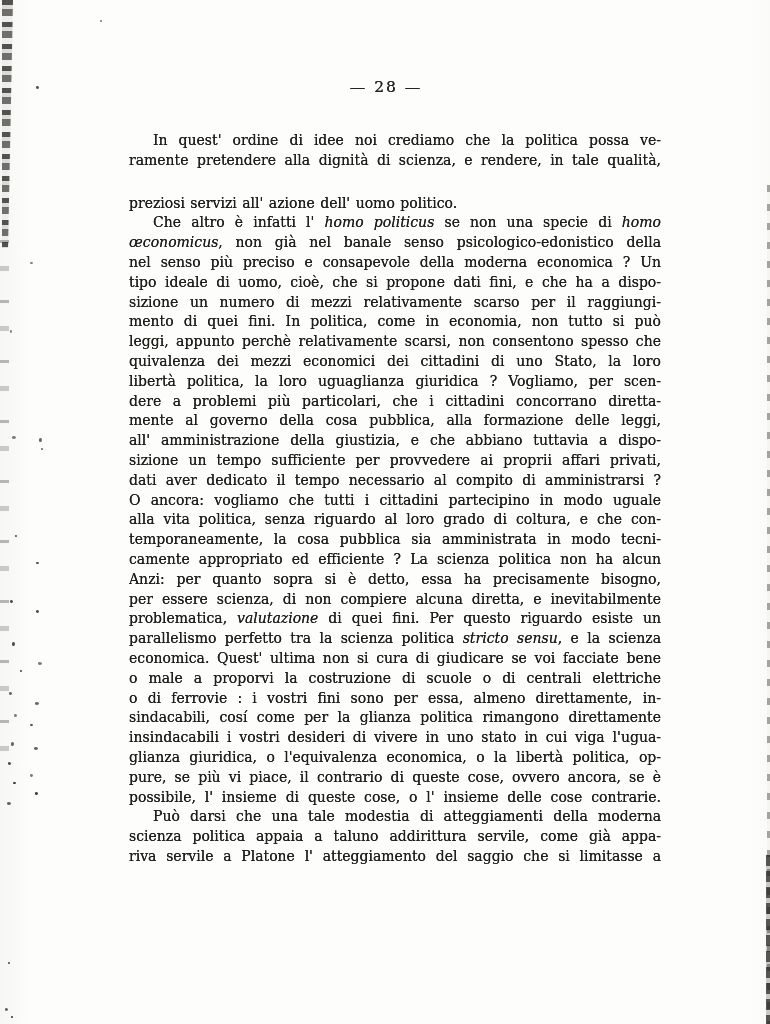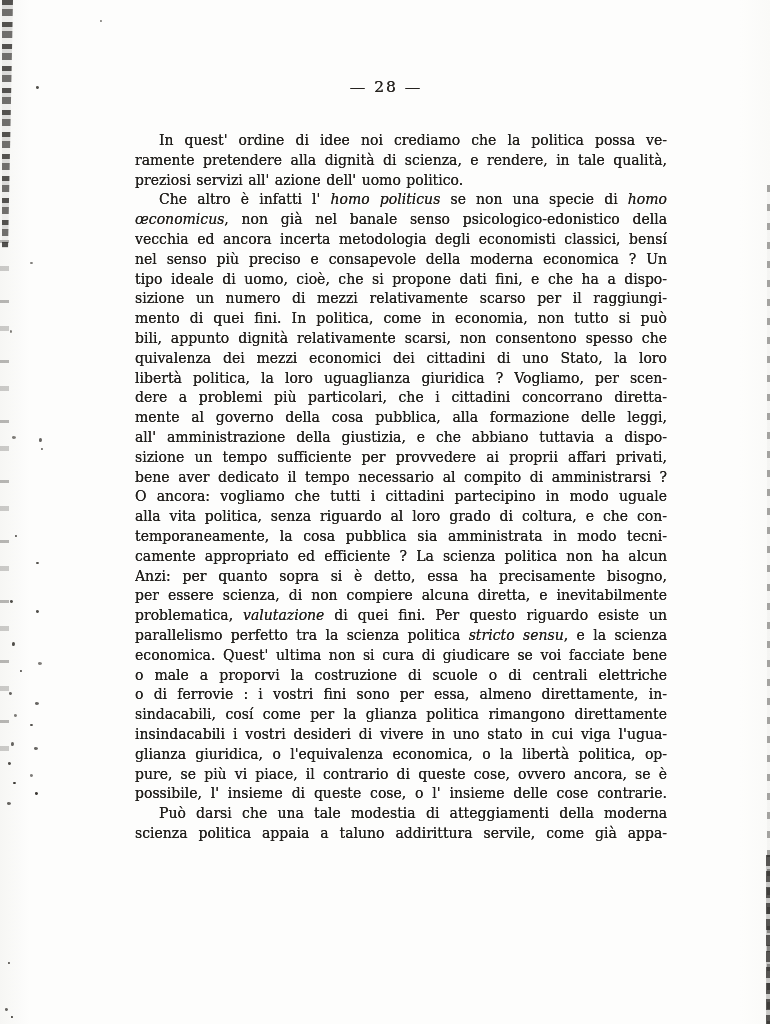--- a/index.html
+++ b/index.html
@@ -24,39 +24,40 @@
     width: 532px;
     top: 78px;
     text-align: center;
     font-size: 15.5px;
     letter-spacing: 2px;
     color: #26231f;
     text-shadow: 0 0 0.3px #26231f;
   }
   .text-block {
     position: absolute;
-    left: 135px;
+    left: 129px;
     top: 131px;
     width: 532px;
     font-size: 14px;
     line-height: 19.8px;
     color: #211f1c;
     text-shadow: 0 0 0.35px #211f1c;
   }
   .text-line {
     height: 19.8px;
     overflow: hidden;
     text-align: justify;
     text-align-last: justify;
     word-spacing: 1px;
   }
   .text-line.first-of-para { text-indent: 24px; }
   .text-line.loose-last {
     text-align: center;
     text-align-last: left;
+    margin-top: 23px;
   }
   .text-line i { font-style: italic; }
 
   
   .binding-strip {
     position: absolute;
     left: 2px; top: 0;
     width: 11px; height: 248px;
     background:
       repeating-linear-gradient(180deg,
@@ -111,51 +112,51 @@
   <div class="binding-fade"></div>
 
   <div class="page-number">— 28 —</div>
 
   <div class="text-block" id="text-block">
       <div class="text-line first-of-para">In quest' ordine di idee noi crediamo che la politica possa ve-</div>
       <div class="text-line">ramente pretendere alla dignità di scienza, e rendere, in tale qualità,</div>
       <div class="text-line loose-last">preziosi servizi all' azione dell' uomo politico.</div>
       <div class="text-line first-of-para">Che altro è infatti l' <i>homo politicus</i> se non una specie di <i>homo</i></div>
       <div class="text-line"><i>œconomicus</i>, non già nel banale senso psicologico-edonistico della</div>
-      <div class="text-line">vecchia ed ancora incerta metodologia degli economisti classici, bensí</div>
       <div class="text-line">nel senso più preciso e consapevole della moderna economica ? Un</div>
       <div class="text-line">tipo ideale di uomo, cioè, che si propone dati fini, e che ha a dispo-</div>
       <div class="text-line">sizione un numero di mezzi relativamente scarso per il raggiungi-</div>
       <div class="text-line">mento di quei fini. In politica, come in economia, non tutto si può</div>
-      <div class="text-line">bili, appunto dignità relativamente scarsi, non consentono spesso che</div>
+      <div class="text-line">leggi, appunto perchè relativamente scarsi, non consentono spesso che</div>
       <div class="text-line">quivalenza dei mezzi economici dei cittadini di uno Stato, la loro</div>
       <div class="text-line">libertà politica, la loro uguaglianza giuridica ? Vogliamo, per scen-</div>
       <div class="text-line">dere a problemi più particolari, che i cittadini concorrano diretta-</div>
       <div class="text-line">mente al governo della cosa pubblica, alla formazione delle leggi,</div>
       <div class="text-line">all' amministrazione della giustizia, e che abbiano tuttavia a dispo-</div>
       <div class="text-line">sizione un tempo sufficiente per provvedere ai proprii affari privati,</div>
-      <div class="text-line">bene aver dedicato il tempo necessario al compito di amministrarsi ?</div>
+      <div class="text-line">dati aver dedicato il tempo necessario al compito di amministrarsi ?</div>
       <div class="text-line">O ancora: vogliamo che tutti i cittadini partecipino in modo uguale</div>
       <div class="text-line">alla vita politica, senza riguardo al loro grado di coltura, e che con-</div>
       <div class="text-line">temporaneamente, la cosa pubblica sia amministrata in modo tecni-</div>
       <div class="text-line">camente appropriato ed efficiente ? La scienza politica non ha alcun</div>
       <div class="text-line">Anzi: per quanto sopra si è detto, essa ha precisamente bisogno,</div>
       <div class="text-line">per essere scienza, di non compiere alcuna diretta, e inevitabilmente</div>
       <div class="text-line">problematica, <i>valutazione</i> di quei fini. Per questo riguardo esiste un</div>
       <div class="text-line">parallelismo perfetto tra la scienza politica <i>stricto sensu</i>, e la scienza</div>
       <div class="text-line">economica. Quest' ultima non si cura di giudicare se voi facciate bene</div>
       <div class="text-line">o male a proporvi la costruzione di scuole o di centrali elettriche</div>
       <div class="text-line">o di ferrovie : i vostri fini sono per essa, almeno direttamente, in-</div>
       <div class="text-line">sindacabili, cosí come per la glianza politica rimangono direttamente</div>
       <div class="text-line">insindacabili i vostri desideri di vivere in uno stato in cui viga l'ugua-</div>
       <div class="text-line">glianza giuridica, o l'equivalenza economica, o la libertà politica, op-</div>
       <div class="text-line">pure, se più vi piace, il contrario di queste cose, ovvero ancora, se è</div>
       <div class="text-line">possibile, l' insieme di queste cose, o l' insieme delle cose contrarie.</div>
       <div class="text-line first-of-para">Può darsi che una tale modestia di atteggiamenti della moderna</div>
       <div class="text-line">scienza politica appaia a taluno addirittura servile, come già appa-</div>
+      <div class="text-line">riva servile a Platone l' atteggiamento del saggio che si limitasse a</div>
     </div>
 
   <div class="right-edge-line"></div>
   <div class="right-edge-strong"></div>
 
 <span class="speck" style="left: 36px; top: 86px; width: 3px; height: 3px; opacity: 0.75;"></span>
     <span class="speck" style="left: 100px; top: 20px; width: 2px; height: 2px; opacity: 0.55;"></span>
     <span class="speck" style="left: 30px; top: 262px; width: 3px; height: 2px; opacity: 0.55;"></span>
     <span class="speck" style="left: 10px; top: 330px; width: 2px; height: 3px; opacity: 0.55;"></span>
     <span class="speck" style="left: 12px; top: 436px; width: 4px; height: 3px; opacity: 0.55;"></span>

